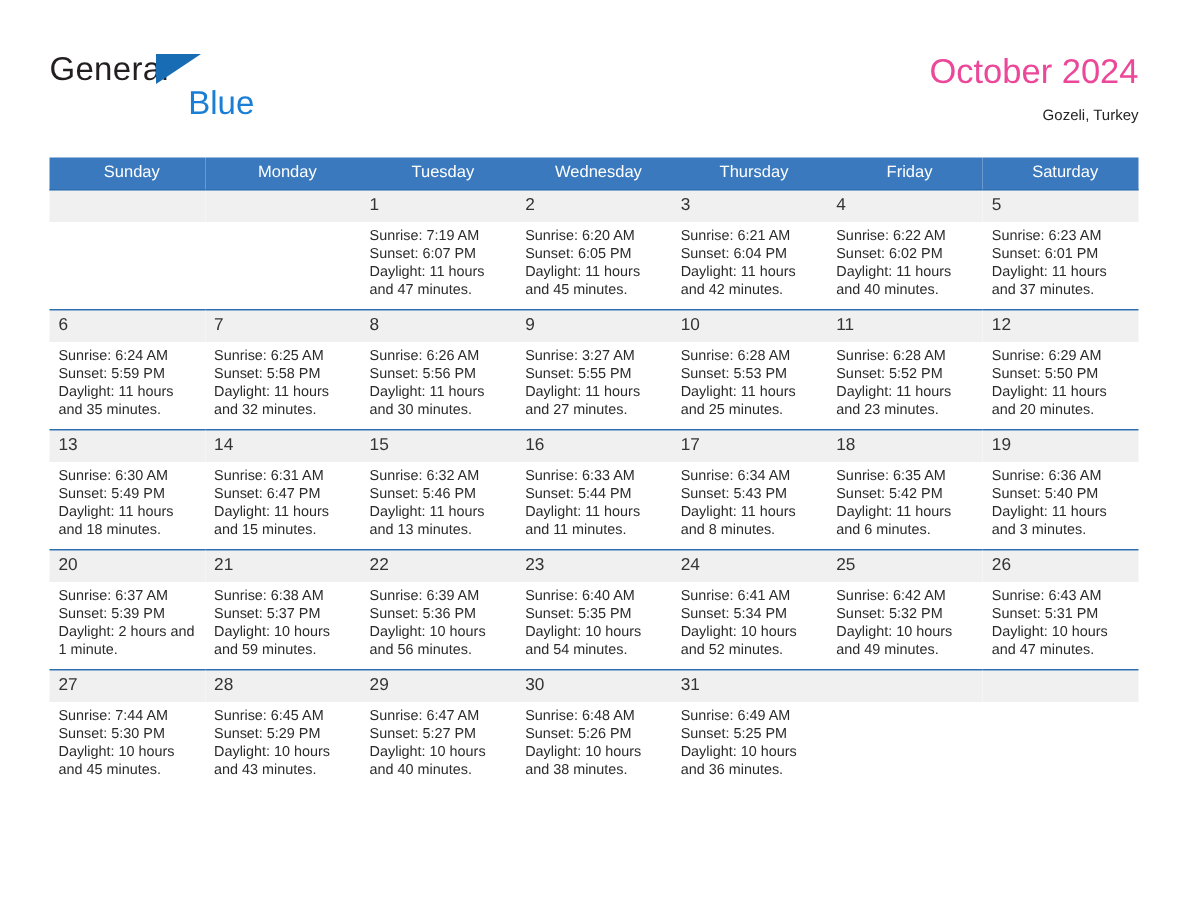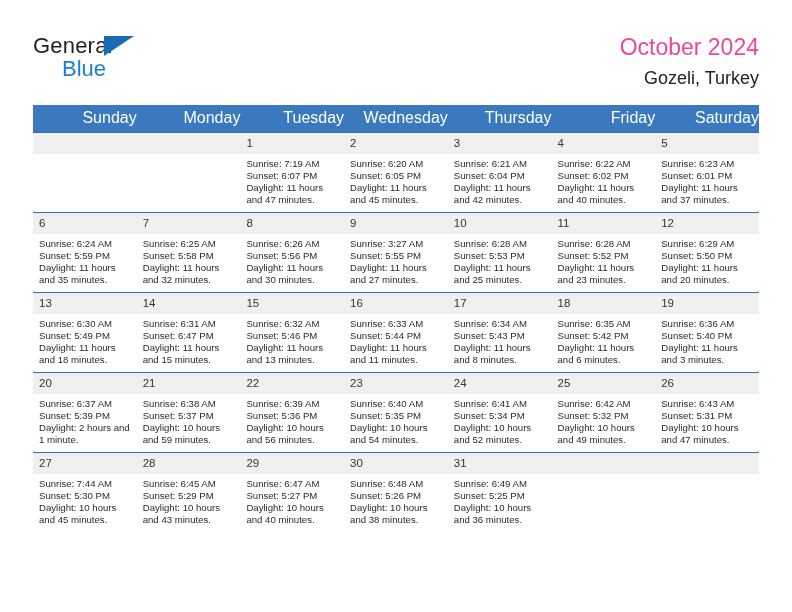--- a/index.html
+++ b/index.html
@@ -54,57 +54,58 @@
     border-left: 30px solid #176cb4;
     border-bottom: 20px solid transparent;
   }
   .brand-bottom {
     margin-top: -1px;
     margin-left: 29px;
     font-size: 22px;
     color: #1a7fd4;
     line-height: 24px;
     white-space: nowrap;
+    text-align: center;
   }
 
   .titles {
     position: absolute;
     right: 0;
     top: 0;
     text-align: right;
   }
   .month-title {
     font-size: 23px;
     color: #ec4899;
     line-height: 34px;
     white-space: nowrap;
   }
   .location {
     margin-top: 5px;
-    font-size: 18px;
+    font-size: 10px;
     color: #232323;
     line-height: 18px;
     white-space: nowrap;
   }
 
   
   .calendar {
     position: absolute;
     left: 33px;
     top: 105px;
     width: 726px;
     border-collapse: collapse;
     table-layout: fixed;
   }
   .calendar th {
     background: #3a79bd;
     color: #ffffff;
-    font-size: 16px;
+    font-size: 11px;
     font-weight: normal;
-    text-align: right;
+    text-align: center;
     padding: 4px 0 5px 6px;
     height: 11px;
     border: 0;
   }
   .calendar td {
     vertical-align: top;
     padding: 0;
     border: 0;
     border-top: 1.3px solid #2f6fb0;
     width: 103.71px;

